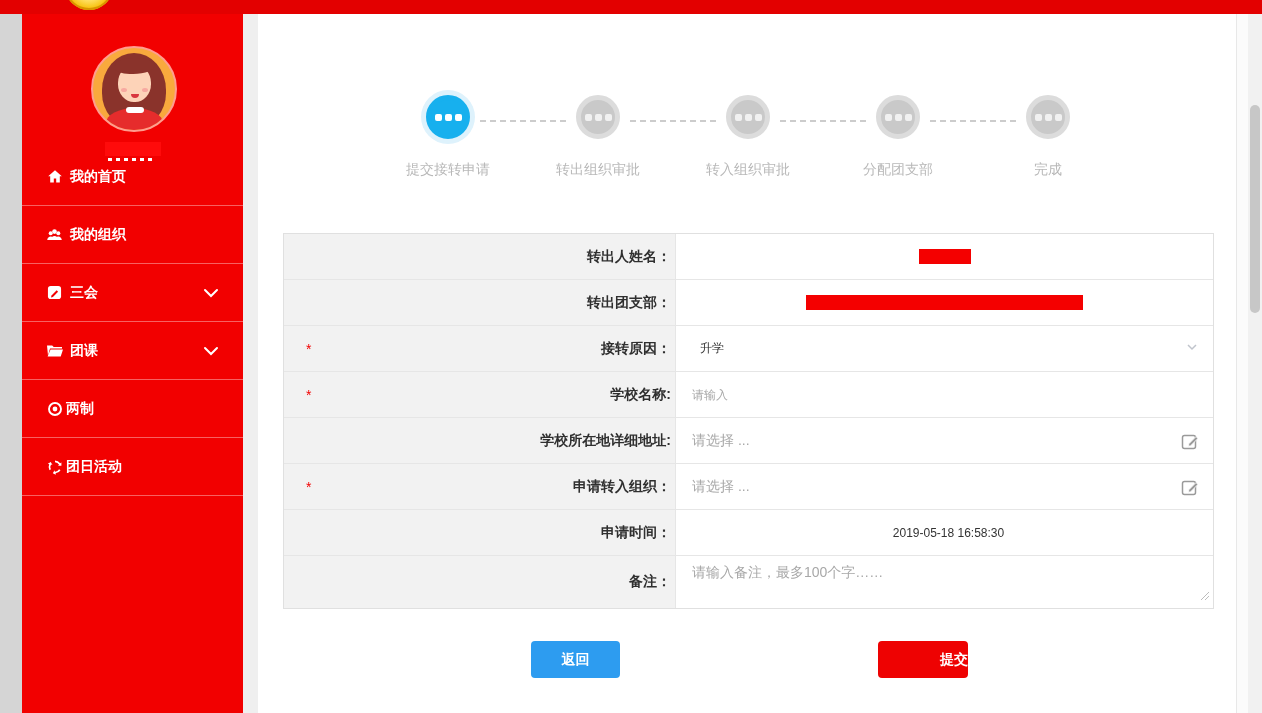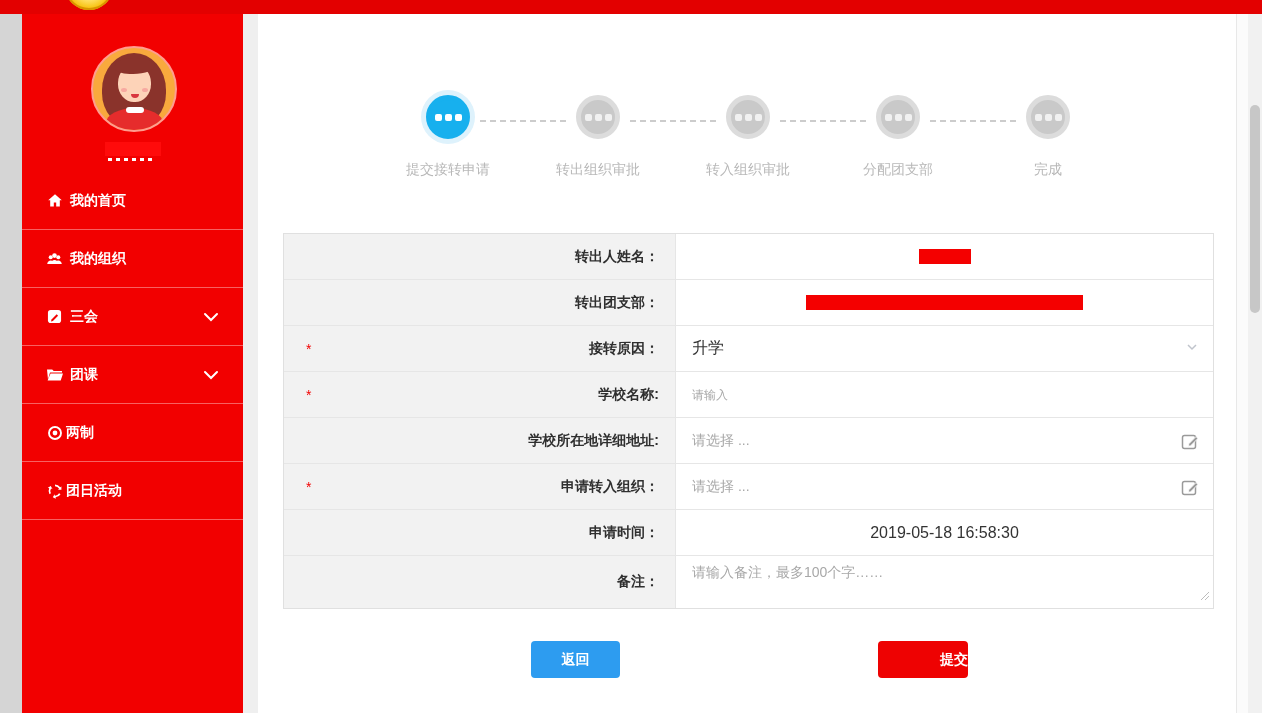--- a/index.html
+++ b/index.html
@@ -25,21 +25,21 @@
   .av-fringe { position:absolute; left:22px; top:10px; width:40px; height:16px; background:#8a332b; border-radius:50% 50% 60% 40%; }
   .av-blush-l { position:absolute; left:28px; top:40px; width:6px; height:4px; background:#f7a9a0; border-radius:50%; }
   .av-blush-r { position:absolute; left:49px; top:40px; width:6px; height:4px; background:#f7a9a0; border-radius:50%; }
   .av-mouth { position:absolute; left:38px; top:46px; width:8px; height:4px; background:#d9363e; border-radius:0 0 8px 8px; }
   .av-shirt { position:absolute; left:13px; top:60px; width:57px; height:30px; background:#e62c2c; border-radius:50% 50% 0 0; }
   .av-collar { position:absolute; left:33px; top:59px; width:18px; height:6px; background:#ffffff; border-radius:3px; }
   .name-redact { position:absolute; left:83px; top:128px; width:56px; height:14px; background:#ff0b0b; }
   .name-dots { position:absolute; left:86px; top:144px; width:48px; height:3px;
                background-image:repeating-linear-gradient(90deg,#ffffff 0 4px,transparent 4px 8px); }
 
-  .menu { position:absolute; left:0; top:158px; width:221px; }
+  .menu { position:absolute; left:0; top:134px; width:221px; }
   .menu-item { position:relative; height:58px; display:flex; align-items:center; padding-left:24px;
                border-bottom:1px solid rgba(255,255,255,0.38); color:#ffffff; font-size:14px; font-weight:600; cursor:pointer; }
   .menu-item .micon { display:inline-flex; width:17px; height:17px; margin-right:7px; align-items:center; justify-content:center; }
   .menu-item .micon.tight { margin-right:3px; }
   .menu-chevron { position:absolute; right:24px; top:50%; transform:translateY(-50%); }
   .hl-box { position:absolute; left:5px; right:3px; top:6px; bottom:4px; border:3px solid #ffe400; pointer-events:none; }
 
   
   .main-bg { position:absolute; left:243px; top:14px; width:993px; height:699px; background:#efefef; }
   .panel { position:absolute; left:258px; top:14px; width:978px; height:699px; background:#ffffff; }
@@ -56,29 +56,29 @@
   .conn { position:absolute; top:120px; border-top:2px dashed #cccccc; height:0; }
 
   
   .ftable { position:absolute; left:283px; top:233px; width:931px; background:#ffffff;
             border:1px solid #e0e0e0; }
   .frow { display:flex; border-bottom:1px solid #e6e6e6; }
   .frow:last-child { border-bottom:none; }
   .frow { height:46px; }
   .frow.tall { height:52px; }
   .fl { position:relative; width:392px; background:#f2f2f2; border-right:1px solid #e6e6e6;
-        display:flex; align-items:center; justify-content:flex-end; padding-right:16px; }
+        display:flex; align-items:center; justify-content:flex-end; padding-right:4px; }
   .flabel { font-size:14px; color:#2f2f2f; font-weight:600; }
   .req { position:absolute; left:22px; top:50%; transform:translateY(-50%); color:#f20000; font-size:14px; }
   .fv { position:relative; flex:1; display:flex; align-items:center; padding:0 16px; background:#ffffff; }
   .fv.center { justify-content:center; }
   .redact { height:15px; background:#f40000; }
   .redact-a { width:52px; }
   .redact-b { width:277px; }
-  .val-text { font-size:16px; color:#333333; }
+  .val-text { font-size:12px; color:#333333;margin-left:8px; }
   .ph-text { font-size:14px; color:#a8a8a8; }
   .sel-chevron { position:absolute; right:14px; top:50%; transform:translateY(-50%); }
   .edit-btn { position:absolute; right:12px; top:50%; transform:translateY(-50%); width:22px; height:22px;
               display:flex; align-items:center; justify-content:center; cursor:pointer; background:none; border:none; }
   .fv input[type=text] { width:100%; border:none; outline:none; font-size:12px; color:#333; background:transparent;
                          font-family:inherit; }
   .fv input[type=text]::placeholder { color:#a8a8a8; opacity:1; }
   .fv textarea { width:100%; height:100%; border:none; outline:none; resize:none; font-size:14px; color:#333;
                  padding:8px 0 0 0; background:transparent; font-family:inherit; }
   .fv textarea::placeholder { color:#a8a8a8; opacity:1; }

